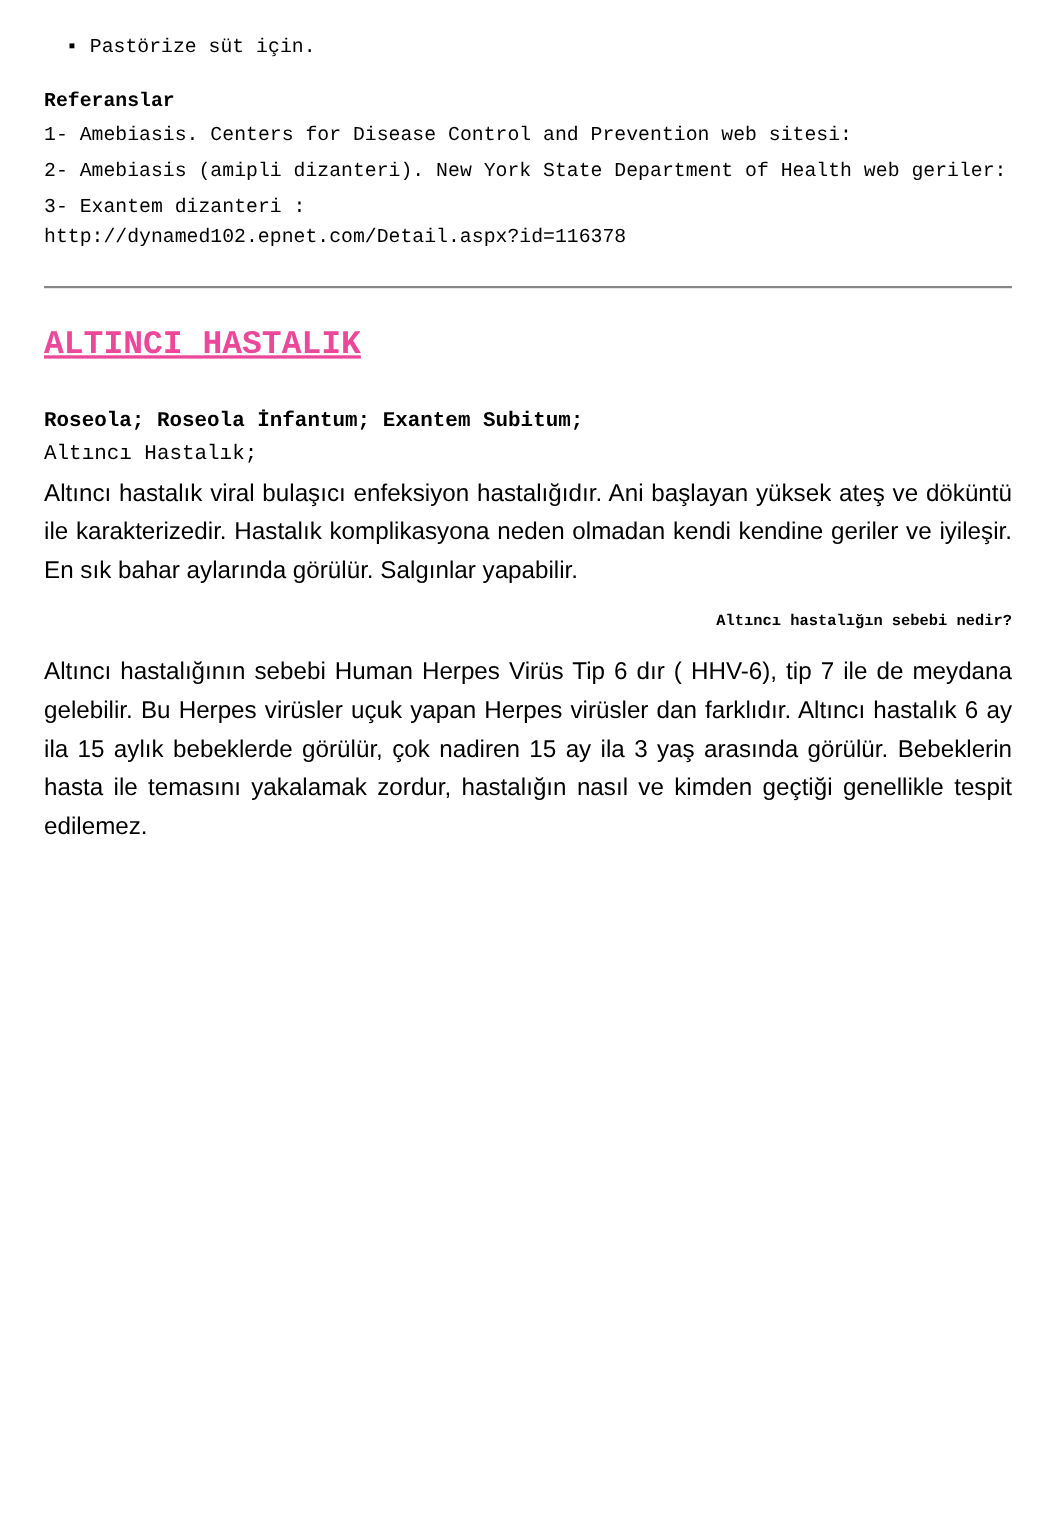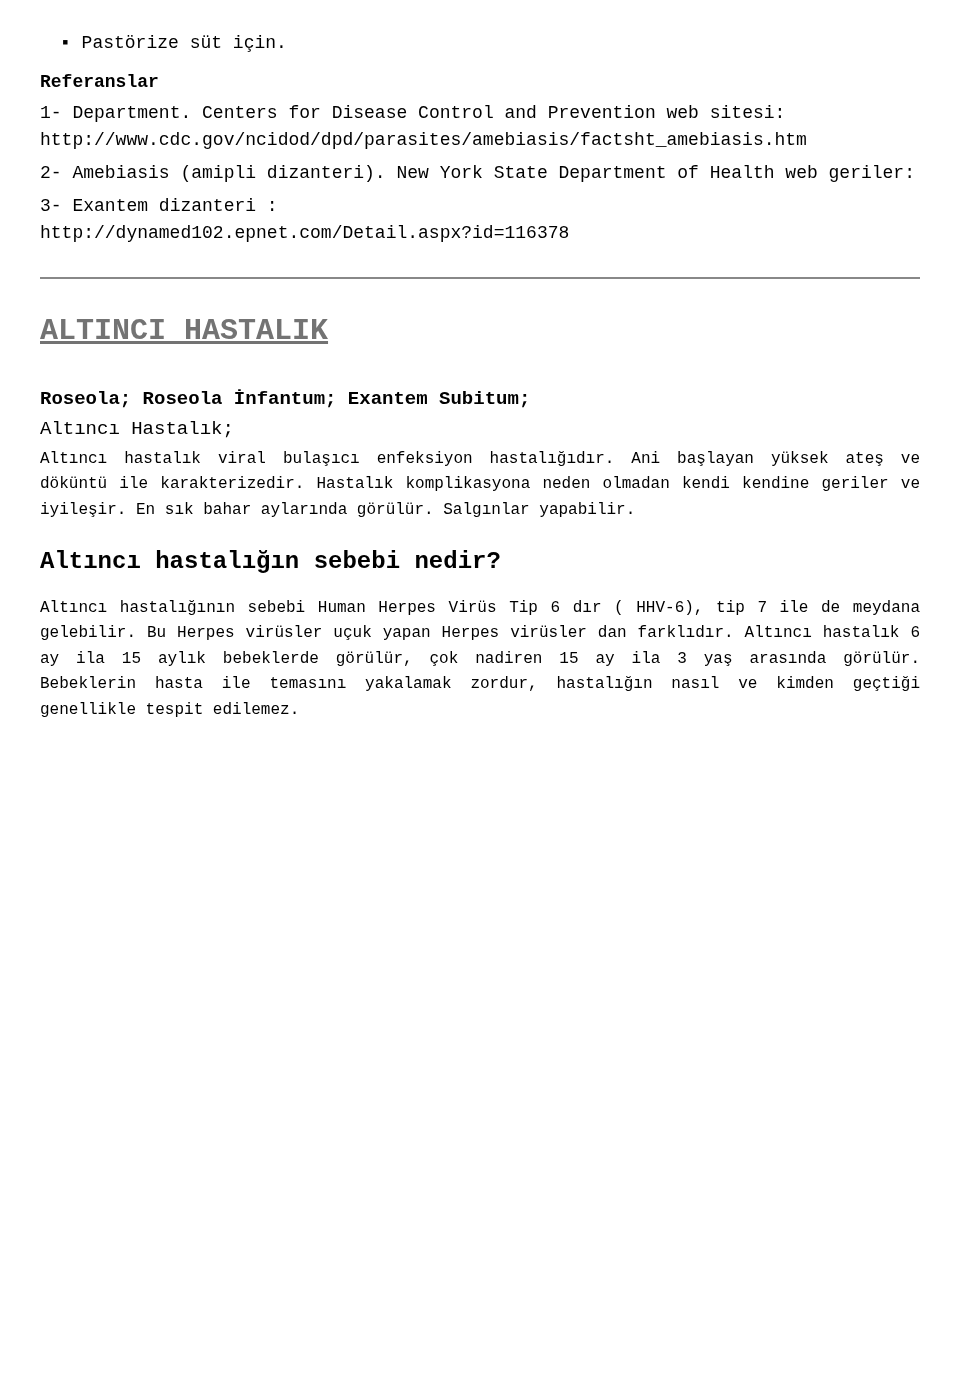--- a/index.html
+++ b/index.html
@@ -39,21 +39,21 @@
 
     .divider {
       border: none;
       border-top: 2px solid #888888;
       margin: 30px 0;
     }
 
     .section-title {
       font-size: 30px;
       font-weight: bold;
-      color: #737373;
+      color: #ec4899;
       text-decoration: underline;
       margin-bottom: 30px;
       font-family: 'Courier New', Courier, monospace;
     }
 
     .subtitle-block {
       margin-bottom: 2px;
       line-height: 1.6;
     }
 
@@ -63,57 +63,57 @@
       font-family: 'Courier New', Courier, monospace;
     }
 
     .subtitle-line-2 {
       font-size: 19px;
       font-weight: normal;
       font-family: 'Courier New', Courier, monospace;
     }
 
     .body-text {
-      font-size: 16px;
-      font-family: Liberation Mono, monospace;
+      font-size: 22px;
+      font-family: Liberation Sans, sans-serif;
       line-height: 1.6;
       margin-bottom: 20px;
       text-align: justify;
     }
 
     .subsection-title {
-      font-size: 24px;
+      font-size: 14px;
       font-weight: bold;
       font-family: 'Courier New', Courier, monospace;
       margin-bottom: 16px;
+      text-align: right;
     }
 
     .top-bullet {
       font-size: 18px;
       font-family: 'Courier New', Courier, monospace;
-      margin-bottom: 12px;
+      margin-bottom: 22px;
       padding-left: 20px;
     }
 
     .top-bullet::before {
       content: '▪ ';
     }
   </style>
 </head>
 <body>
 
 <div class="top-bullet">Pastörize süt için.</div>
 
 <div class="references-section">
   <div class="references-title">Referanslar</div>
 
   <div class="ref-item">
     <span>1-</span>
-    <span>Department. Centers for Disease Control and Prevention web sitesi:</span><br>
-    <span class="url-text">http://www.cdc.gov/ncidod/dpd/parasites/amebiasis/factsht_amebiasis.htm</span>
+    <span>Amebiasis. Centers for Disease Control and Prevention web sitesi:</span><br>
   </div>
 
   <div class="ref-item">
     <span>2-</span>
     <span>Amebiasis (amipli dizanteri). New York State Department of Health    web    geriler:</span><br>
   </div>
 
   <div class="ref-item">
     <span>3-</span>
     <span>Exantem  dizanteri  :</span><br>

